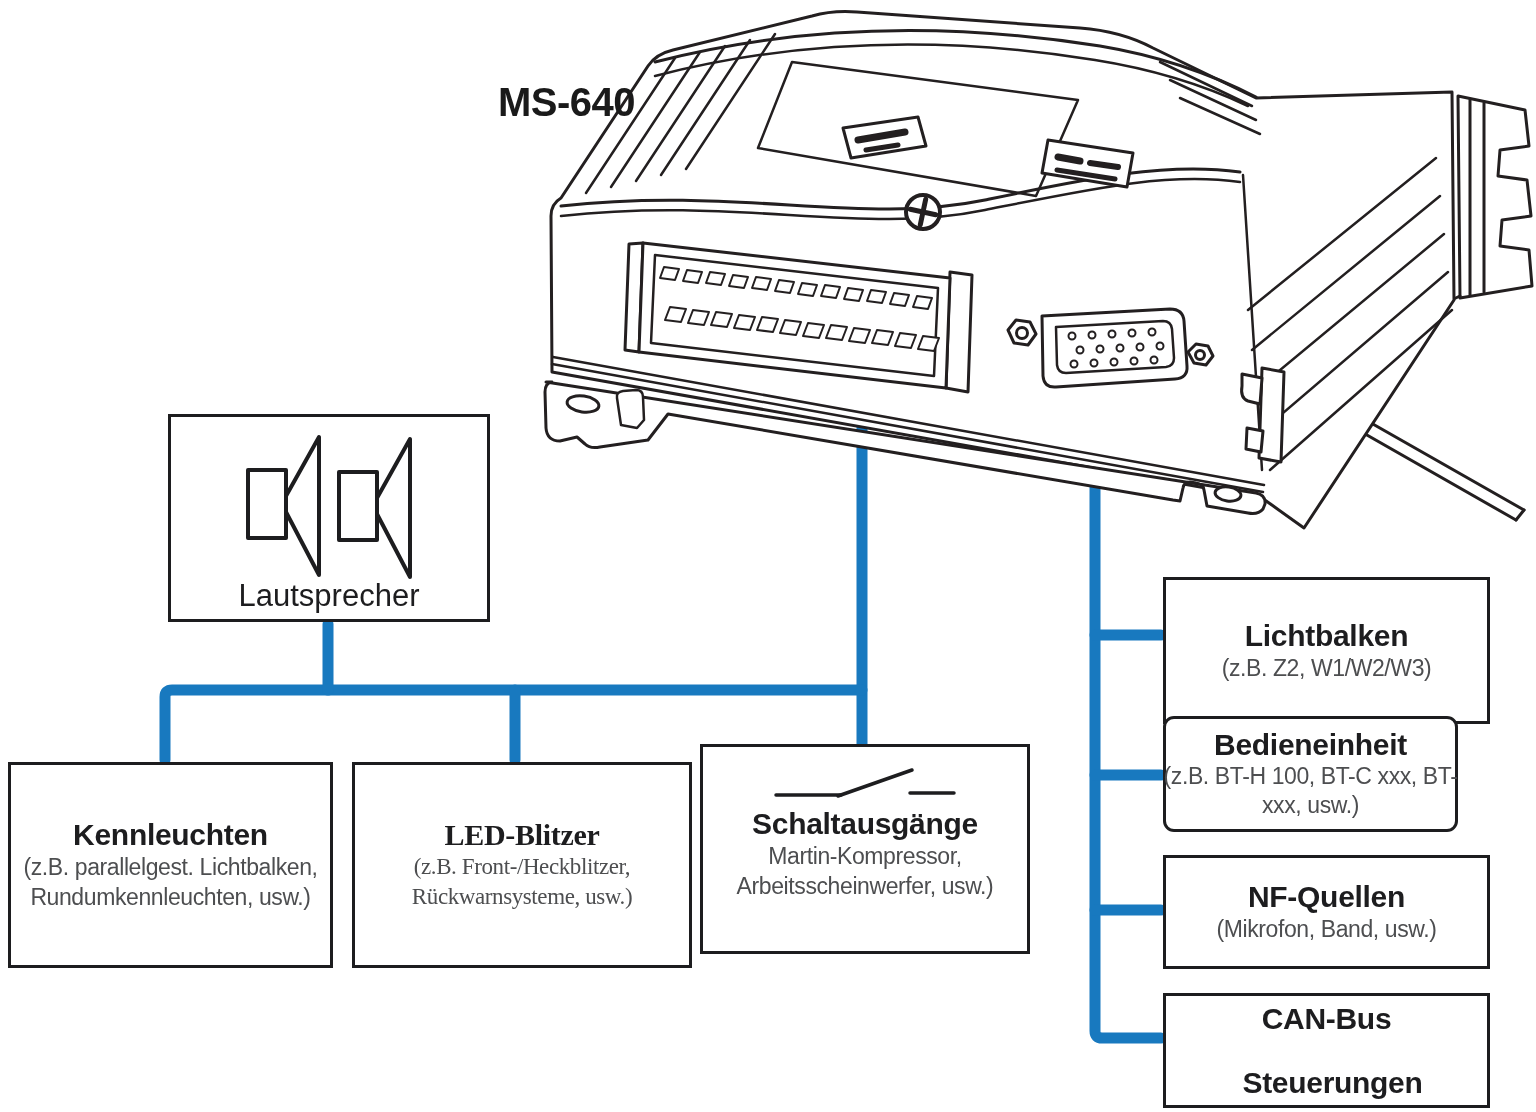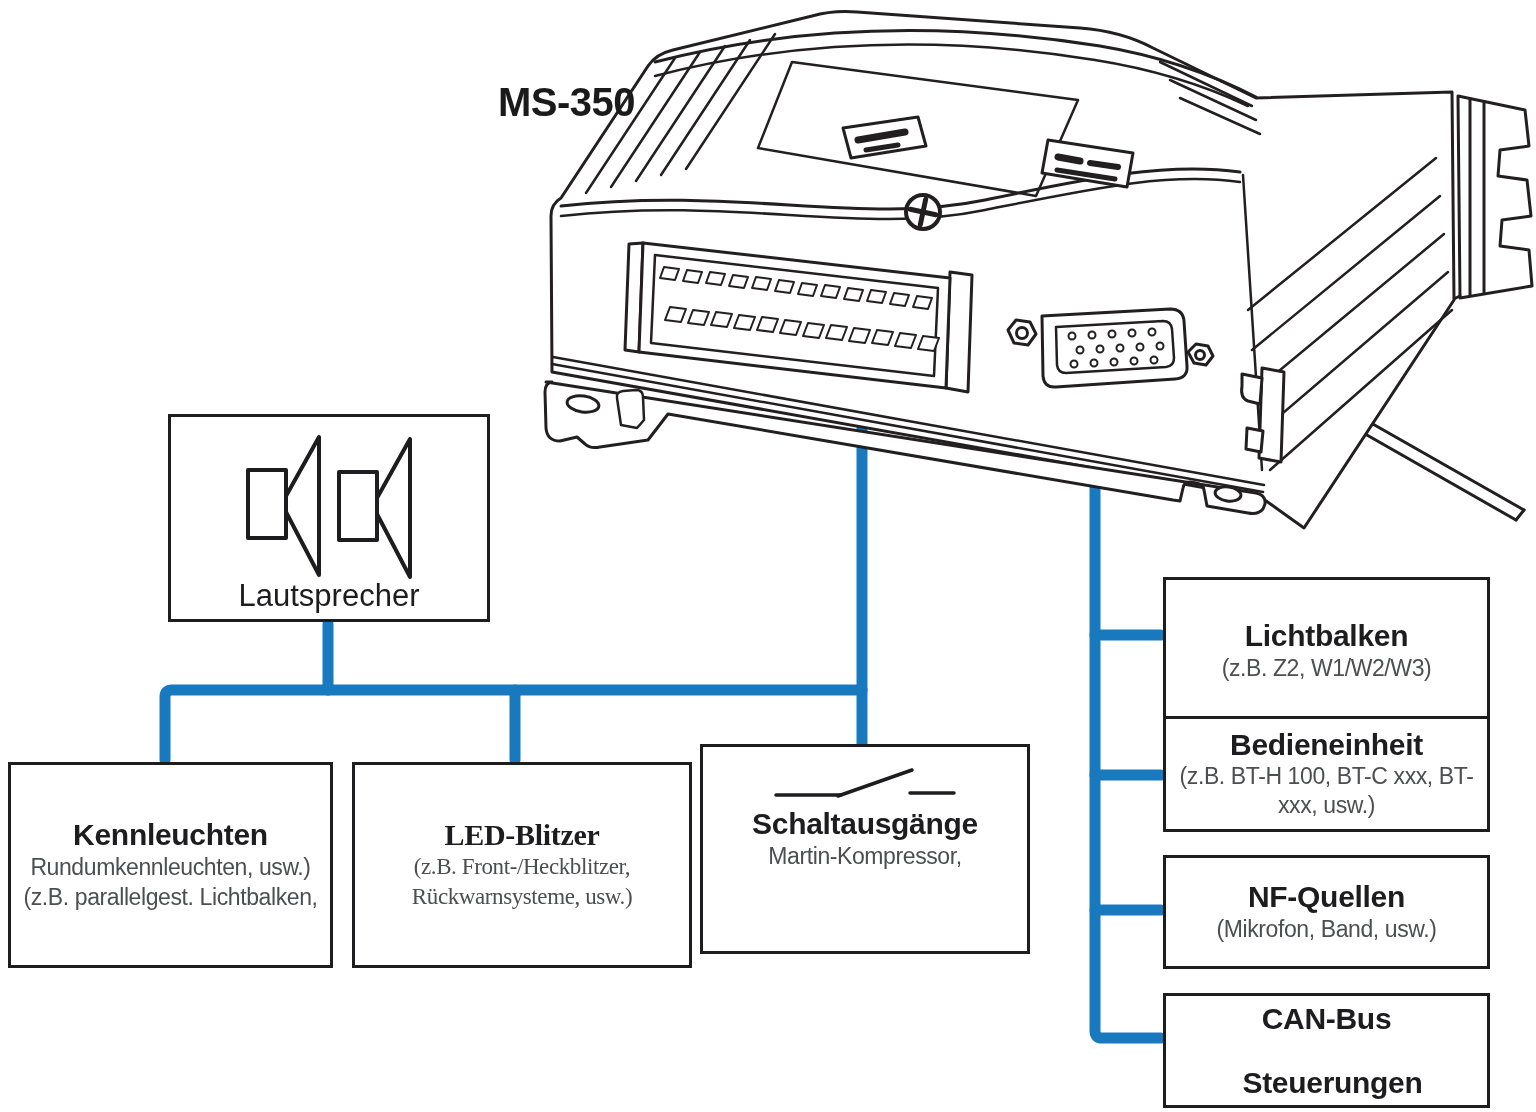--- a/index.html
+++ b/index.html
@@ -186,64 +186,65 @@
     </g>
 
     <g>
       <path d="M1262,368 L1284,372 L1281,462 L1259,458 Z"></path>
       <path d="M1242,374 L1262,378 L1260,404 L1248,401 Q1240,398 1242,386 Z"></path>
       <path d="M1247,428 L1263,431 L1261,452 L1246,449 Z"></path>
     </g>
   </g>
 </svg>
 
-<div class="model-label">MS-350</div>
+<div class="model-label">MS-640</div>
 
 <div class="box" style="left:168px;top:414px;width:322px;height:208px;justify-content:flex-start;padding-top:16px;">
   <svg class="icon-svg" width="180" height="146" viewBox="0 0 180 146" stroke="#1d1d1f" stroke-width="4" fill="none" stroke-linejoin="round">
     <g>
       <rect x="9" y="37" width="38" height="68"></rect>
       <path d="M47,63 L80,4 L80,142 L47,79"></path>
     </g>
     <g>
       <rect x="100" y="39" width="38" height="68"></rect>
       <path d="M138,65 L171,6 L171,144 L138,81"></path>
     </g>
   </svg>
   <div class="title-regular">Lautsprecher</div>
 </div>
 
 <div class="box" style="left:8px;top:762px;width:325px;height:206px;">
   <div class="title">Kennleuchten</div>
+  <div class="sub">(z.B. parallelgest. Lichtbalken,</div>
   <div class="sub">Rundumkennleuchten, usw.)</div>
-  <div class="sub">(z.B. parallelgest. Lichtbalken,</div>
 </div>
 
 <div class="box" style="left:352px;top:762px;width:340px;height:206px;font-family:Liberation Serif, serif;">
   <div class="title">LED-Blitzer</div>
   <div class="sub">(z.B. Front-/Heckblitzer,</div>
   <div class="sub">Rückwarnsysteme, usw.)</div>
 </div>
 
 <div class="box" style="left:700px;top:744px;width:330px;height:210px;justify-content:flex-start;padding-top:18px;">
   <svg class="icon-svg" width="184" height="36" viewBox="0 0 184 36" stroke="#1d1d1f" stroke-width="3.5" fill="none" stroke-linecap="round">
     <path d="M3,30 L68,30"></path>
     <path d="M65,31 L139,5"></path>
     <path d="M137,28 L181,28"></path>
   </svg>
   <div class="title" style="margin-top:6px;">Schaltausgänge</div>
   <div class="sub">Martin-Kompressor,</div>
+  <div class="sub">Arbeitsscheinwerfer, usw.)</div>
 </div>
 
 <div class="box" style="left:1163px;top:577px;width:327px;height:147px;">
   <div class="title">Lichtbalken</div>
   <div class="sub">(z.B. Z2, W1/W2/W3)</div>
 </div>
 
-<div class="box" style="left:1163px;top:716px;width:327px;height:116px;">
+<div class="box" style="left:1163px;top:716px;width:295px;height:116px;border-radius:11px;">
   <div class="title">Bedieneinheit</div>
   <div class="sub" style="line-height:29px;">(z.B. BT-H 100, BT-C xxx, BT-</div>
   <div class="sub" style="line-height:29px;">xxx, usw.)</div>
 </div>
 
 <div class="box" style="left:1163px;top:855px;width:327px;height:114px;">
   <div class="title">NF-Quellen</div>
   <div class="sub">(Mikrofon, Band, usw.)</div>
 </div>
 

